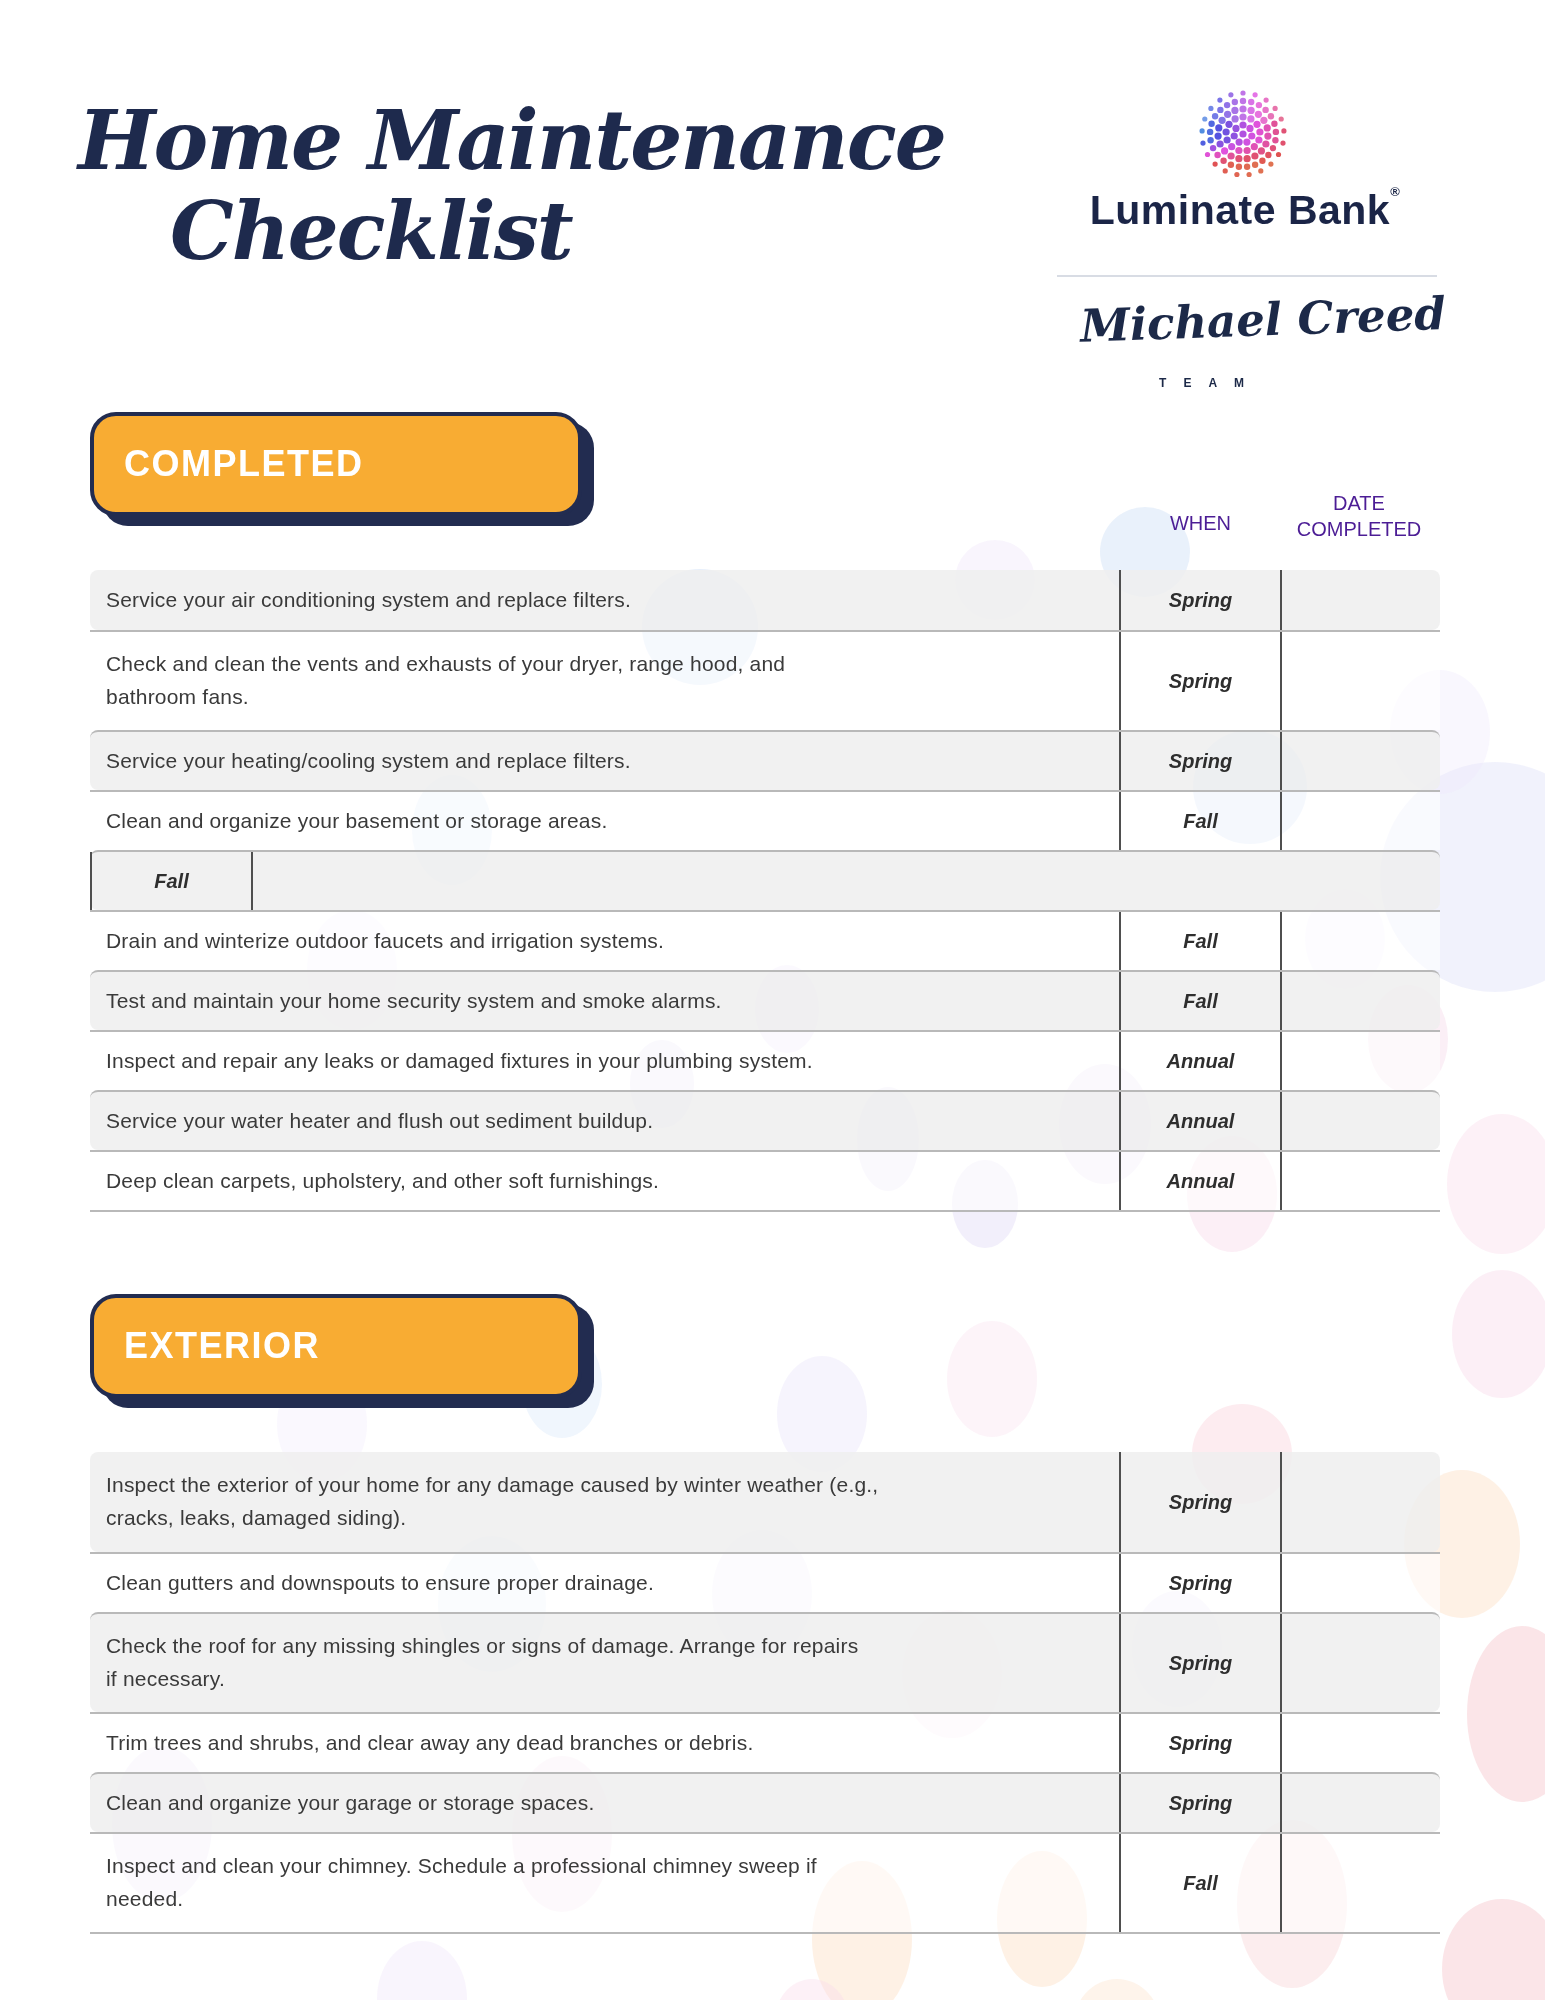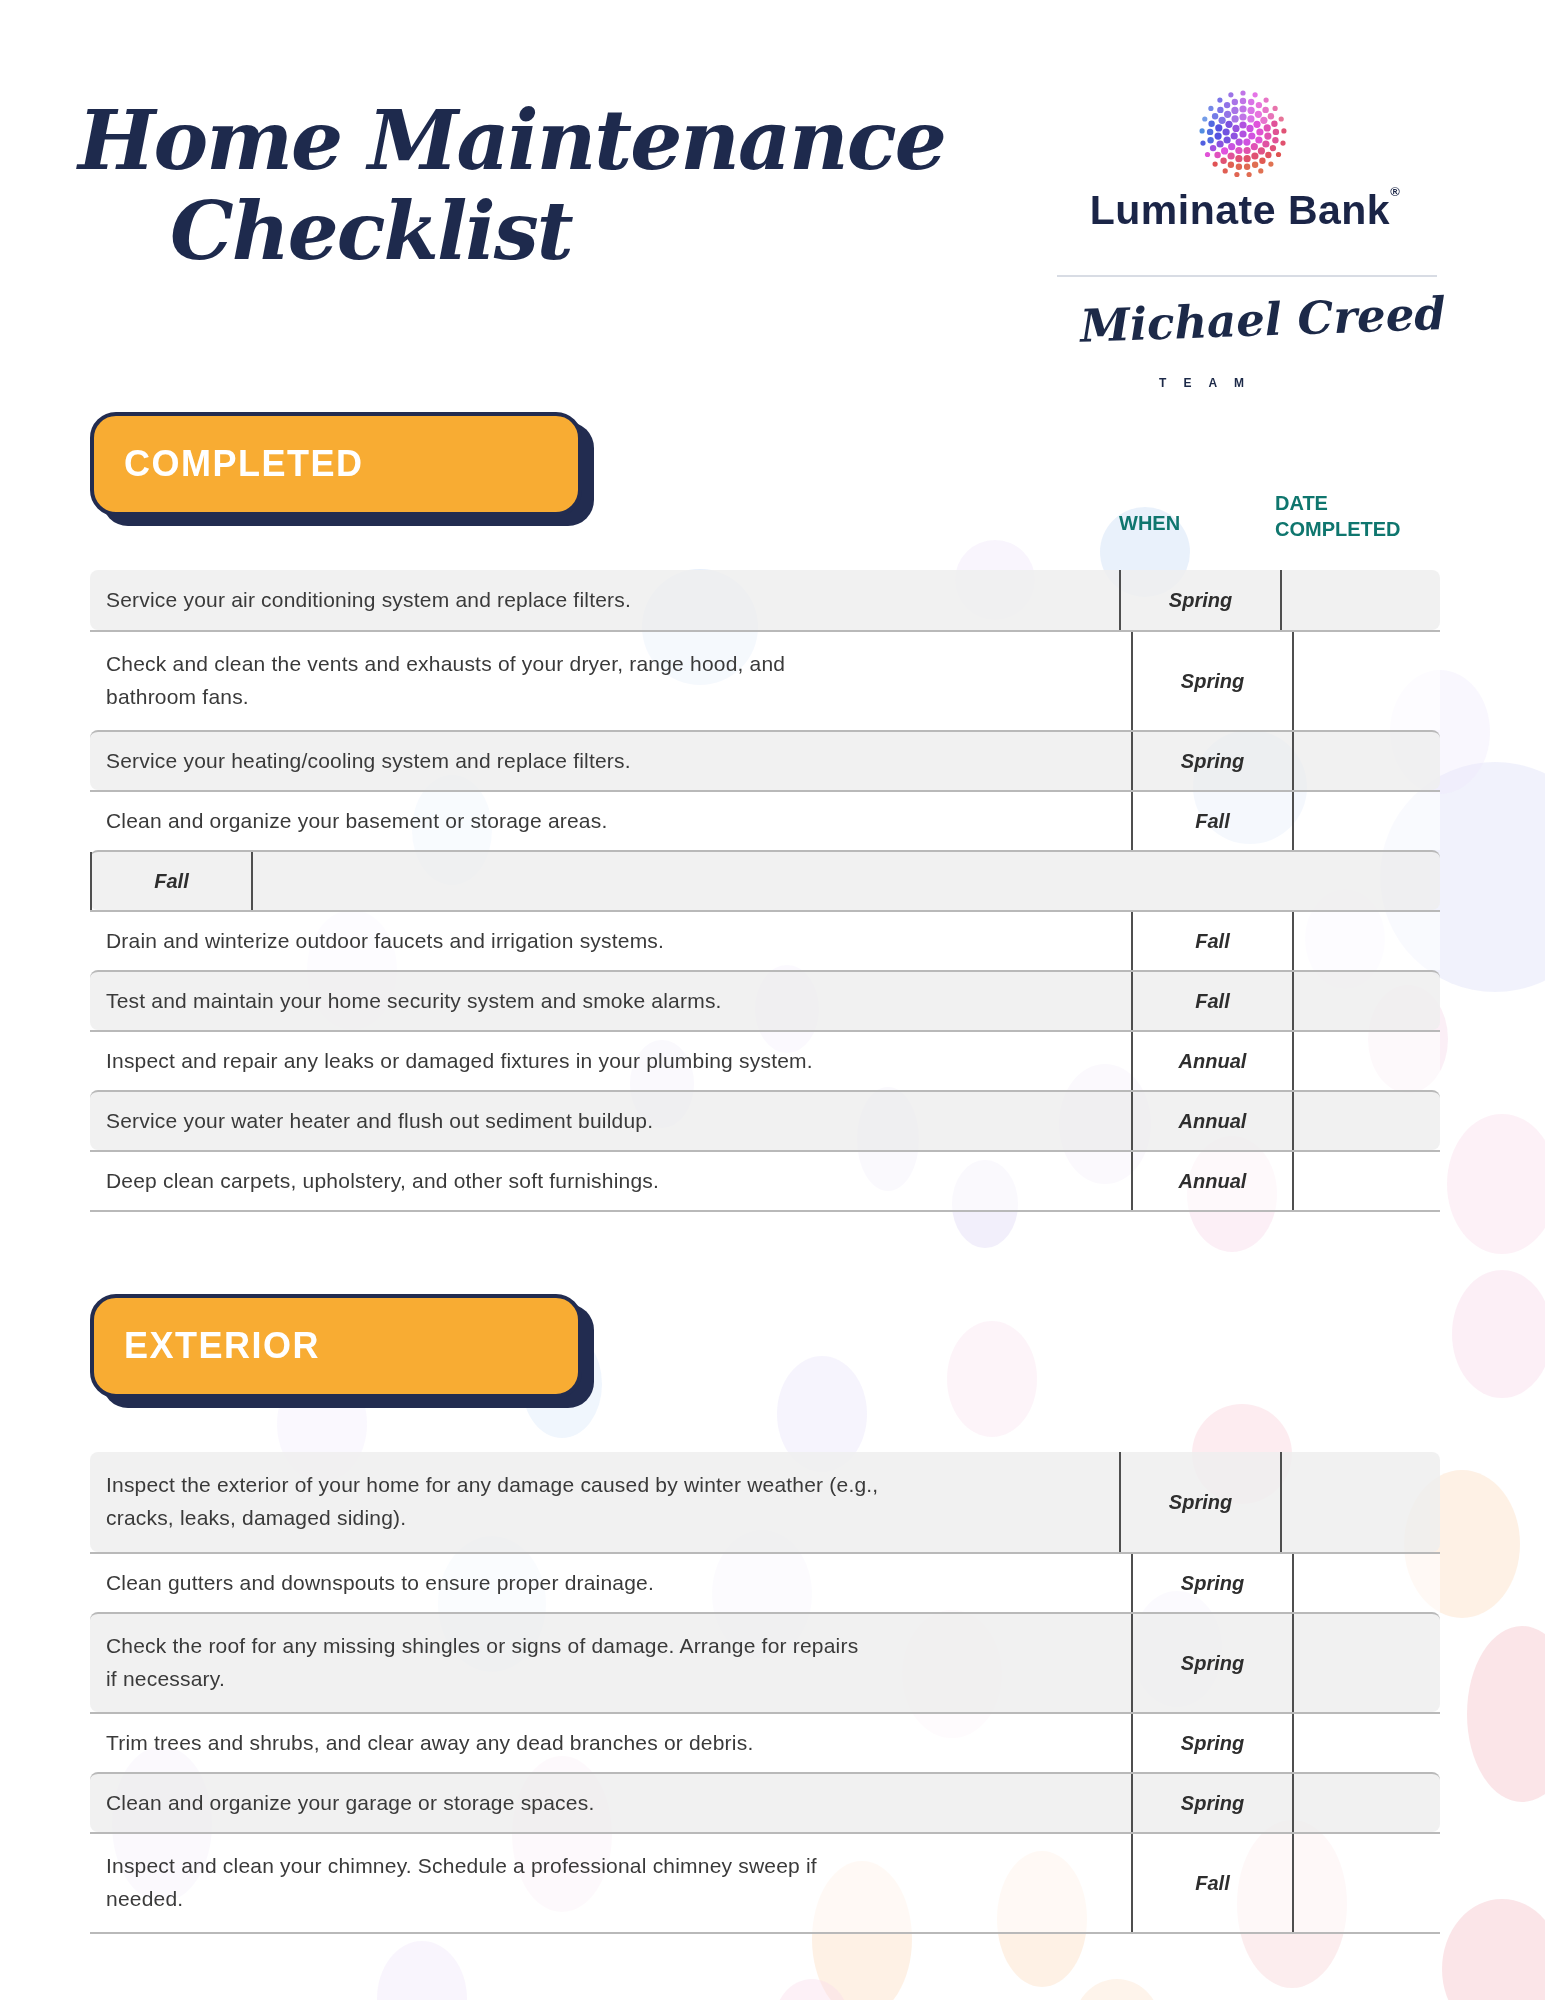--- a/index.html
+++ b/index.html
@@ -49,29 +49,29 @@
     background:#F8AC33;border:4px solid #222C50;border-radius:26px;
     box-shadow:12px 10px 0 #222C50;
     display:flex;align-items:center;box-sizing:border-box;padding-left:30px;
   }
   .banner-interior{top:380px;}
   .banner-exterior{top:1262px;}
   .section-banner .label{
     color:#ffffff;font-size:36px;font-weight:700;letter-spacing:1.5px;
   }
   
-  .col-head{position:absolute;font-weight:700;color:#0f766e;line-height:1.3;}
+  .col-head{position:absolute;font-weight:400;color:#4c1d95;text-align:center;line-height:1.3;}
   .head-when{left:1119px;top:478px;width:163px;font-size:20px;}
   .head-date{left:1275px;top:458px;width:168px;font-size:20px;}
   
   .task-table{position:absolute;left:90px;width:1350px;border-bottom:2px solid #b9b9b9;}
   .table-interior{top:538px;}
   .table-exterior{top:1420px;}
   .row{display:flex;min-height:60px;box-sizing:border-box;}
-  .row + .row{border-top:2px solid #b9b9b9;gap:12px;}
+  .row + .row{border-top:2px solid #b9b9b9;}
   .row.tall{min-height:100px;}
   .row.shaded{background:rgba(239,238,238,0.85);border-radius:8px;}
   .row.plain{background:rgba(255,255,255,0.6);}
   .cell{display:flex;align-items:center;box-sizing:border-box;}
   .cell.task{
     flex:0 0 1029px;padding:8px 40px 8px 16px;
     font-size:21px;font-weight:500;color:#3a3a3a;letter-spacing:0.2px;
     line-height:1.55;white-space:pre-line;
   }
   .cell.when{

